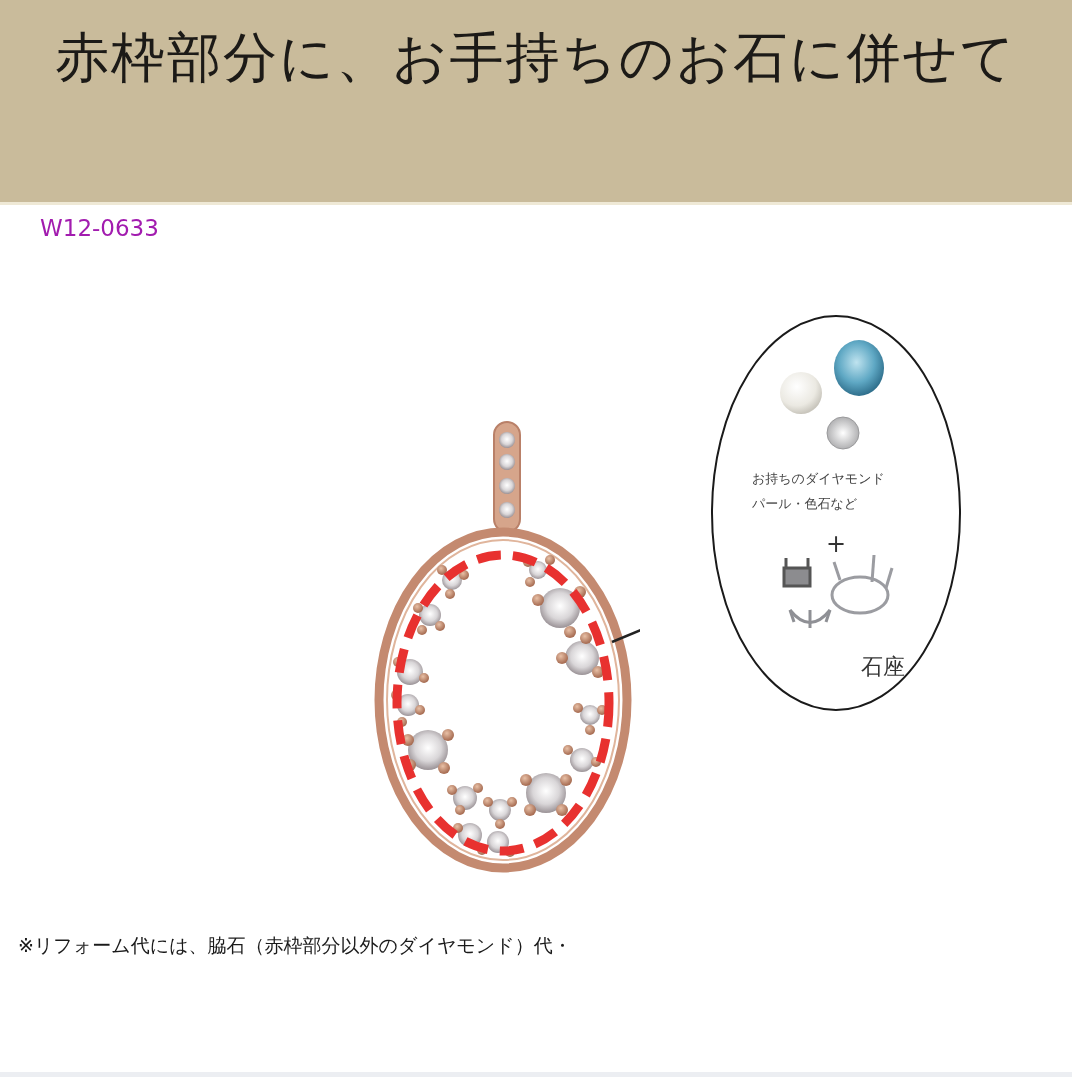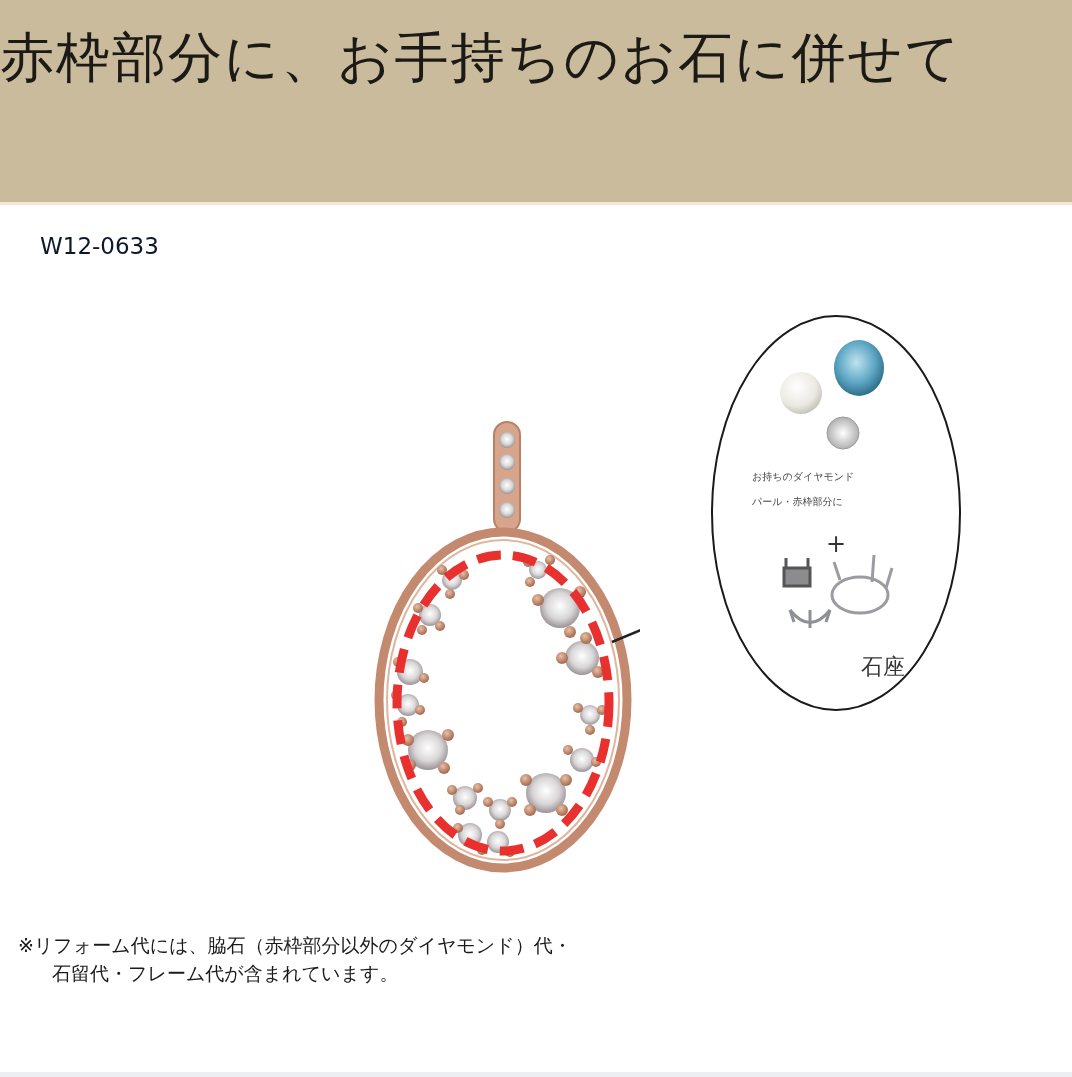--- a/index.html
+++ b/index.html
@@ -1,27 +1,27 @@
 <!DOCTYPE html>
 <html><head>
   <meta charset="utf-8">
   <style>
     html, body { margin: 0; padding: 0; background: #ffffff; }
     body { width: 1072px; height: 1077px; position: relative; overflow: hidden;
            font-family: "DejaVu Sans", sans-serif; color: #1a1a1a; }
     .banner { position: absolute; left: 0; top: 0; width: 1072px; height: 202px;
               background: #c9bb9b; border-bottom: 3px solid #efe9d6; }
-    .banner-line { position: absolute; left: 0; width: 1072px; text-align: left;
+    .banner-line { position: absolute; left: 0; width: 1072px; text-align: center;
                    font-size: 54px; letter-spacing: 2px; color: #1c1a17; }
     .banner-line.l1 { top: 22px; }
     .banner-line.l2 { top: 98px; }
-    .code { position: absolute; left: 40px; top: 233px; font-size: 23px; color: #0f172a; }
+    .code { position: absolute; left: 40px; top: 215px; font-size: 23px; color: #a21caf; }
     .pendant { position: absolute; left: 360px; top: 410px; }
     .callout { position: absolute; left: 702px; top: 310px; }
-    .callout-text { position: absolute; font-size: 10px; color: #444; white-space: nowrap; }
+    .callout-text { position: absolute; font-size: 13px; color: #444; white-space: nowrap; }
     .ct1 { left: 752px; top: 470px; }
     .ct2 { left: 752px; top: 495px; }
     .plus { position: absolute; left: 826px; top: 530px; font-size: 24px; color: #333; }
     .seat-label { position: absolute; left: 813px; top: 652px; font-size: 22px; color: #333; margin-left: 48px; }
     .notes { position: absolute; left: 10px; top: 928px; font-size: 19px; color: #1a1a1a; line-height: 34px; margin-left: 8px; }
     .note { white-space: nowrap; }
     .note.indent { padding-left: 34px; margin-top: -6px; }
     .note.tight { margin-top: -8px; }
     .footer-bar { position: absolute; left: 0; top: 1072px; width: 1072px; height: 5px; background: #eceef2; }
   </style>
@@ -157,22 +157,21 @@
   </g>
   <g stroke="#8f9095" stroke-width="3" fill="none">
     <path d="M88 300 Q108 325 128 300"></path>
     <line x1="88" y1="300" x2="92" y2="312"></line>
       <line x1="108" y1="318" x2="108" y2="300"></line>
     <line x1="128" y1="300" x2="124" y2="312"></line>
   </g>
 </svg>
 
 <div class="callout-text ct1">お持ちのダイヤモンド</div>
-<div class="callout-text ct2">パール・赤枠部分に</div>
+<div class="callout-text ct2">パール・色石など</div>
 <div class="plus">+</div>
 <div class="seat-label">石座</div>
 
 <div class="notes">
   <div class="note">※リフォーム代には、脇石（赤枠部分以外のダイヤモンド）代・</div>
-  <div class="note indent">石留代・フレーム代が含まれています。</div>
 </div>
 
 <div class="footer-bar"></div>
 
 </body></html>

